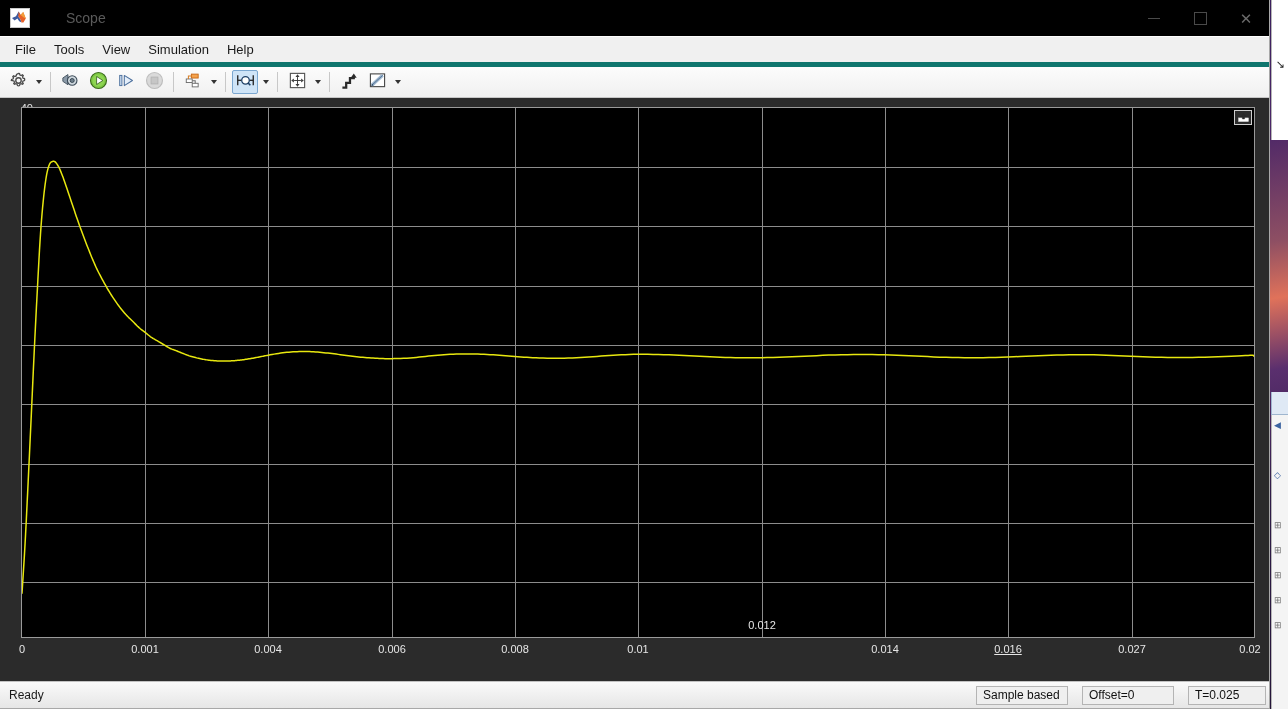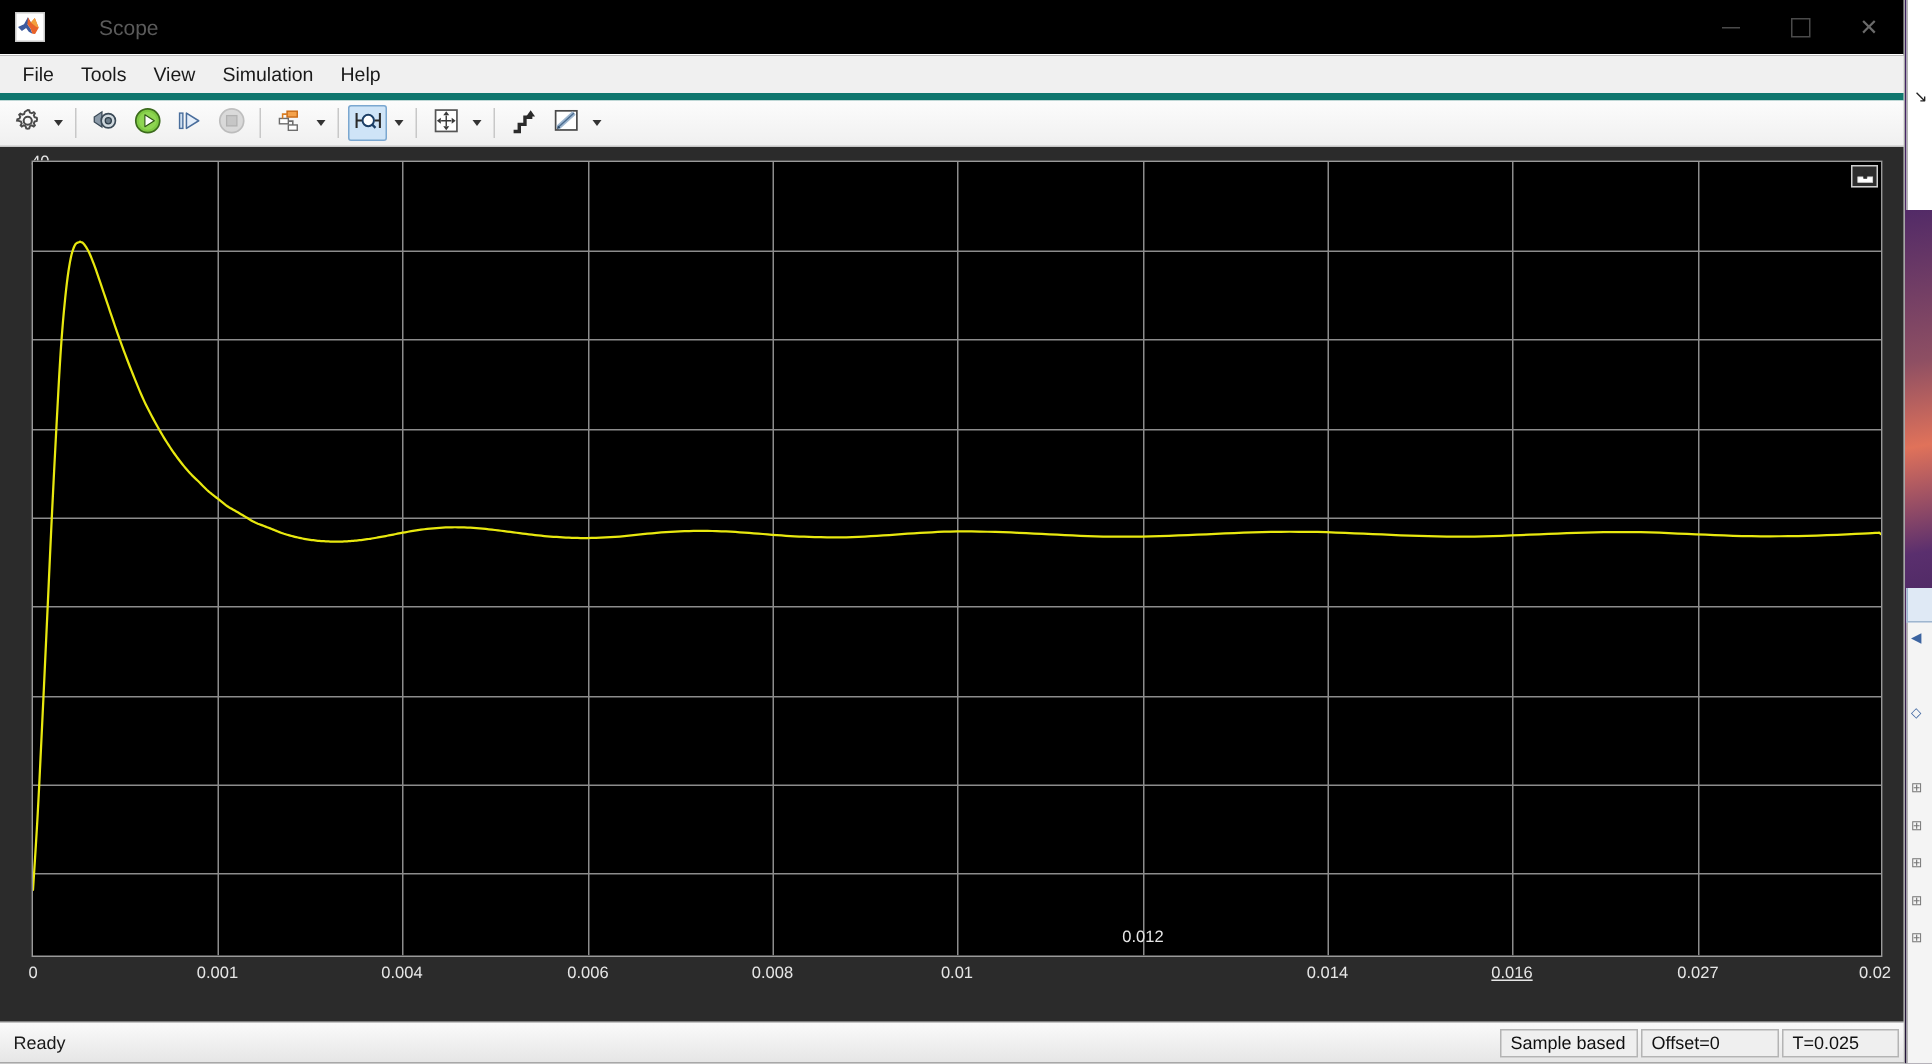--- a/index.html
+++ b/index.html
@@ -260,21 +260,21 @@
     padding-left: 6px;
     font-family: "Liberation Sans", sans-serif;
   }
   .status-cell {
     height: 19px;
     border: 1px solid #b4b4b4;
     background: #efefef;
     display: flex;
     align-items: center;
     padding: 0 6px;
-    margin-left: 2px;
+    margin-left: 14px;
     font-size: 12px;
     color: #101010;
     box-sizing: border-box;
     font-family: "Liberation Sans", sans-serif;
   }
   .sc-sample { min-width: 92px; justify-content: flex-start; }
   .sc-offset { min-width: 92px; justify-content: flex-start; }
   .sc-time   { min-width: 78px; justify-content: flex-start; }
 </style>
 </head>

